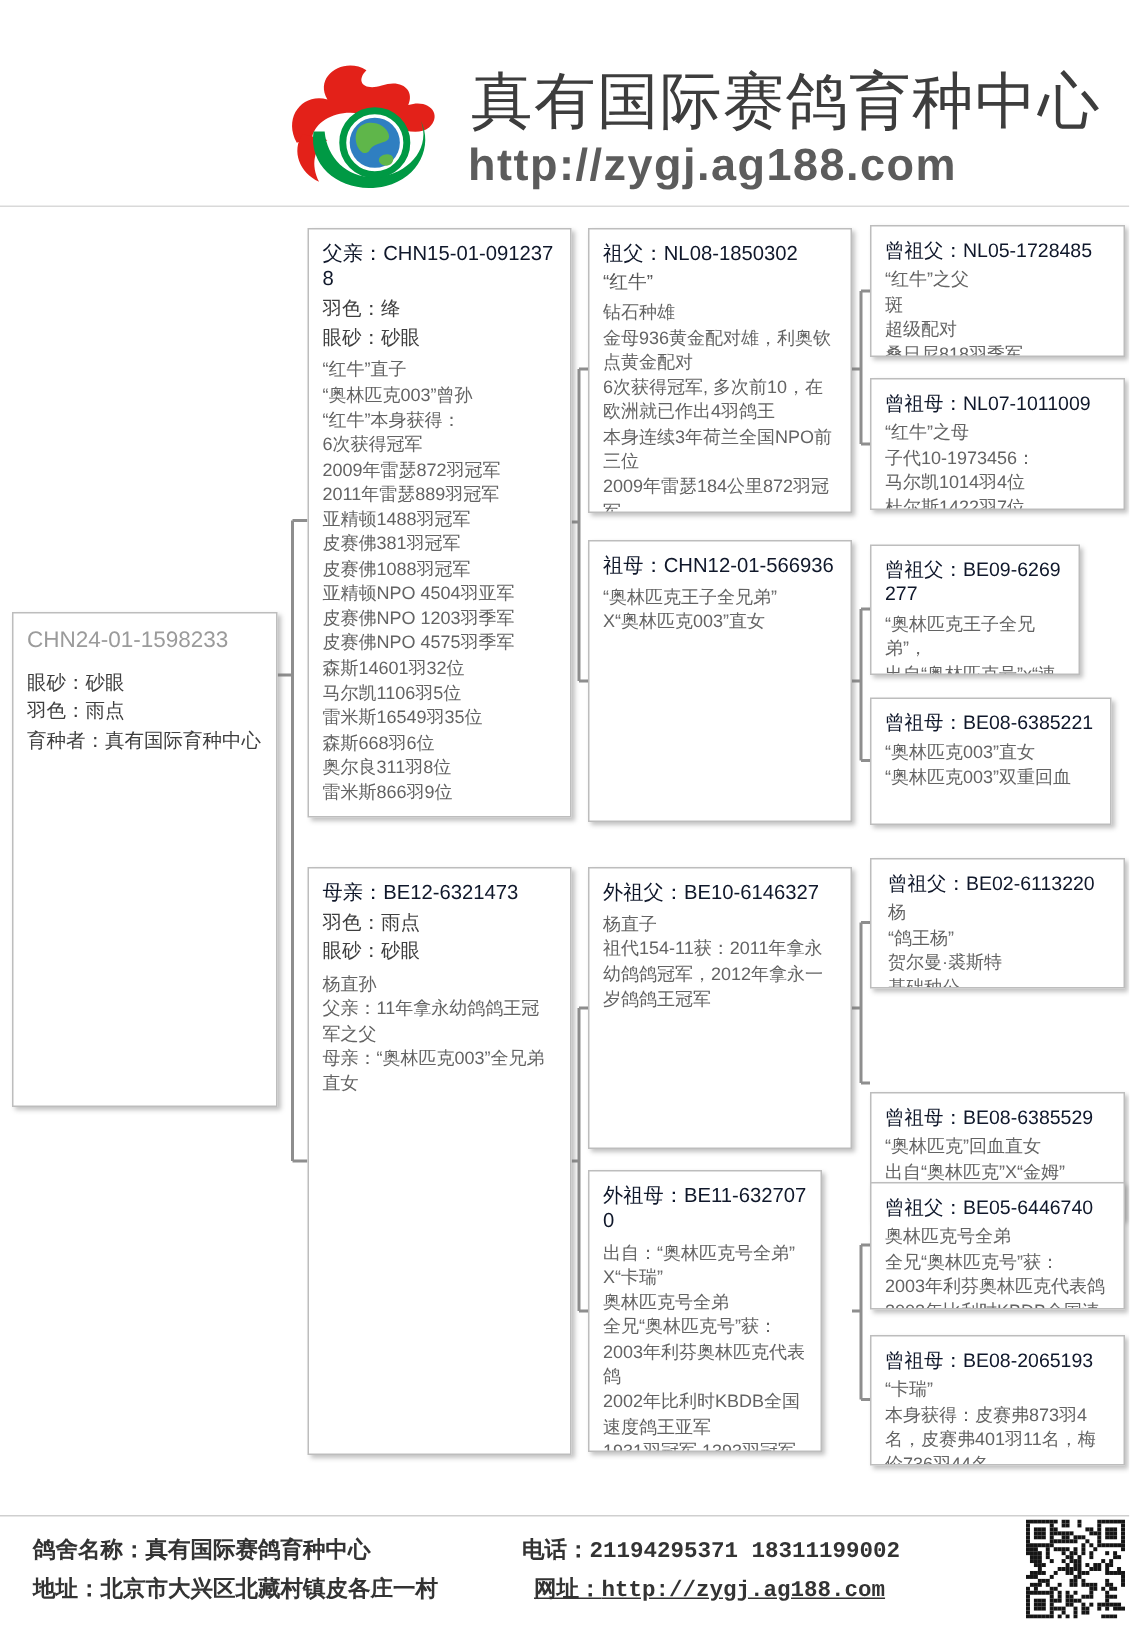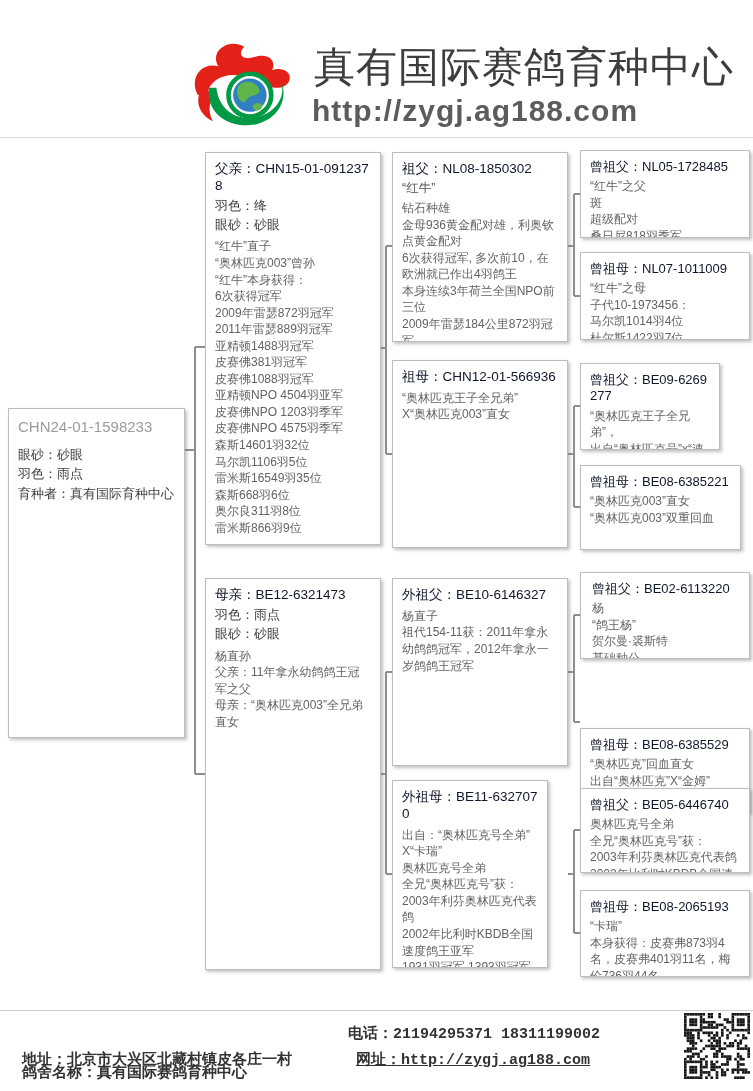--- a/index.html
+++ b/index.html
@@ -196,21 +196,21 @@
   </div>
   <div class="box g4" style="left:580px; top:890px; width:170px; height:87px;">
     <div class="box-title">曾祖母：BE08-2065193</div>
     <div class="box-body">“卡瑞”
 本身获得：皮赛弗873羽4名，皮赛弗401羽11名，梅伦736羽44名
 子代：1）“王妃”获得：10</div>
   </div>
 
   <div id="footer-rule"></div>
 
-  <div class="foot-line" style="left:22px; top:1024px;margin-top:39px;">
+  <div class="foot-line" style="left:22px; top:1024px;">
     <span>鸽舍名称：</span><span>真有国际赛鸽育种中心</span>
   </div>
   <div class="foot-line" style="left:22px; top:1050px;">
     <span>地址：</span><span>北京市大兴区北藏村镇皮各庄一村</span>
   </div>
   <div class="foot-line" style="left:348px; top:1024px;">
     <span>电话：</span><span class="mono">21194295371 18311199002</span>
   </div>
   <div class="foot-line" style="left:356px; top:1050px;text-decoration:underline;">
     <span>网址：</span><span class="mono">http://zygj.ag188.com</span>

